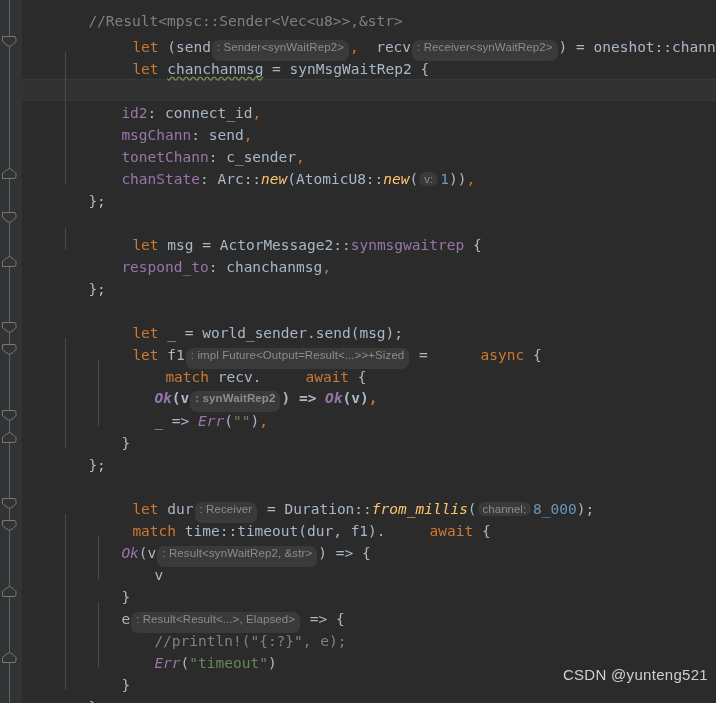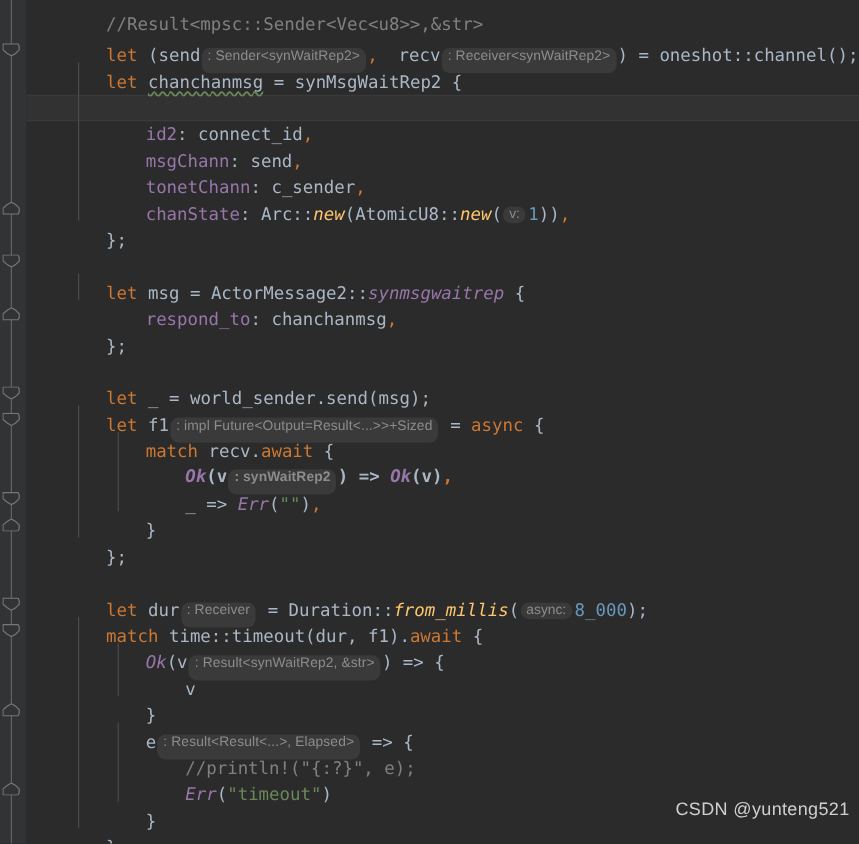--- a/index.html
+++ b/index.html
@@ -85,33 +85,33 @@
 
   
   .indent-guide {
     position: absolute;
     width: 1px;
     background: #4b4b4b;
     z-index: 1;
   }
 
   
-  .kw      { color: #cc7832; }
+  .kw      { color: #cc7832; margin-left: 44px; }
   .ident   { color: #a9b7c6; }
   .field   { color: #9876aa; }
   .fn      { color: #ffc66d; font-style: italic; text-align: center; }
   .enumv   { color: #9876aa; font-style: italic; }
   .type    { color: #a9b7c6; }
   .str     { color: #6a8759; }
   .num     { color: #6897bb; }
   .cmt     { color: #808080; }
   .punc    { color: #a9b7c6; }
   .comma   { color: #cc7832; }
   .arrow   { color: #a9b7c6; }
-  .typeit  { color: #9876aa; font-style: italic; }
+  .typeit  { color: #9876aa; }
 
   
   .squiggle {
     text-decoration: underline wavy #6a8759;
     text-decoration-skip-ink: none;
     text-underline-offset: 2px;
   }
 
   
   .hint {
@@ -320,21 +320,21 @@
 
     <div class="code-line" style="top:410px; left:69px;">
       <span class="punc">}</span>
     </div>
 
     <div class="code-line" style="top:432px; left:36px;">
       <span class="punc">};</span>
     </div>
 
     <div class="code-line" style="top:476px; left:36px;">
-      <span class="kw">let</span><span> </span><span class="ident">dur</span><span class="hint">: Receiver</span><span class="punc"> = </span><span class="type">Duration::</span><span class="fn">from_millis</span><span class="punc">(</span><span class="hint-param">async:</span><span class="num">8_000</span><span class="punc">);</span>
+      <span class="kw">let</span><span> </span><span class="ident">dur</span><span class="hint">: Receiver</span><span class="punc"> = </span><span class="type">Duration::</span><span class="fn">from_millis</span><span class="punc">(</span><span class="hint-param">channel:</span><span class="num">8_000</span><span class="punc">);</span>
     </div>
 
     <div class="code-line" style="top:498px; left:36px;">
       <span class="kw">match</span><span class="ident"> time::timeout(dur, f1).</span><span class="kw">await</span><span class="punc"> {</span>
     </div>
 
     <div class="code-line" style="top:520px; left:69px;">
       <span class="enumv">Ok</span><span class="punc">(</span><span class="ident">v</span><span class="hint">: Result&lt;synWaitRep2, &amp;str&gt;</span><span class="punc">)</span><span class="arrow"> =&gt; </span><span class="punc">{</span>
     </div>
 

